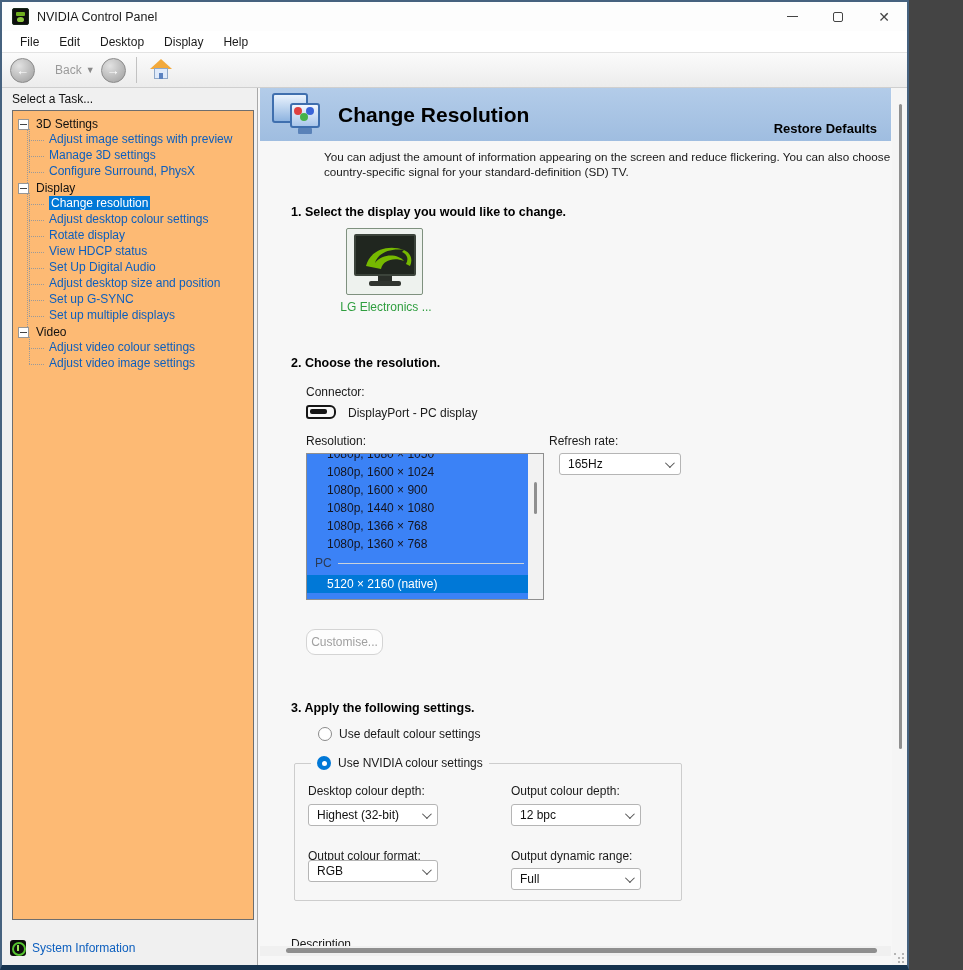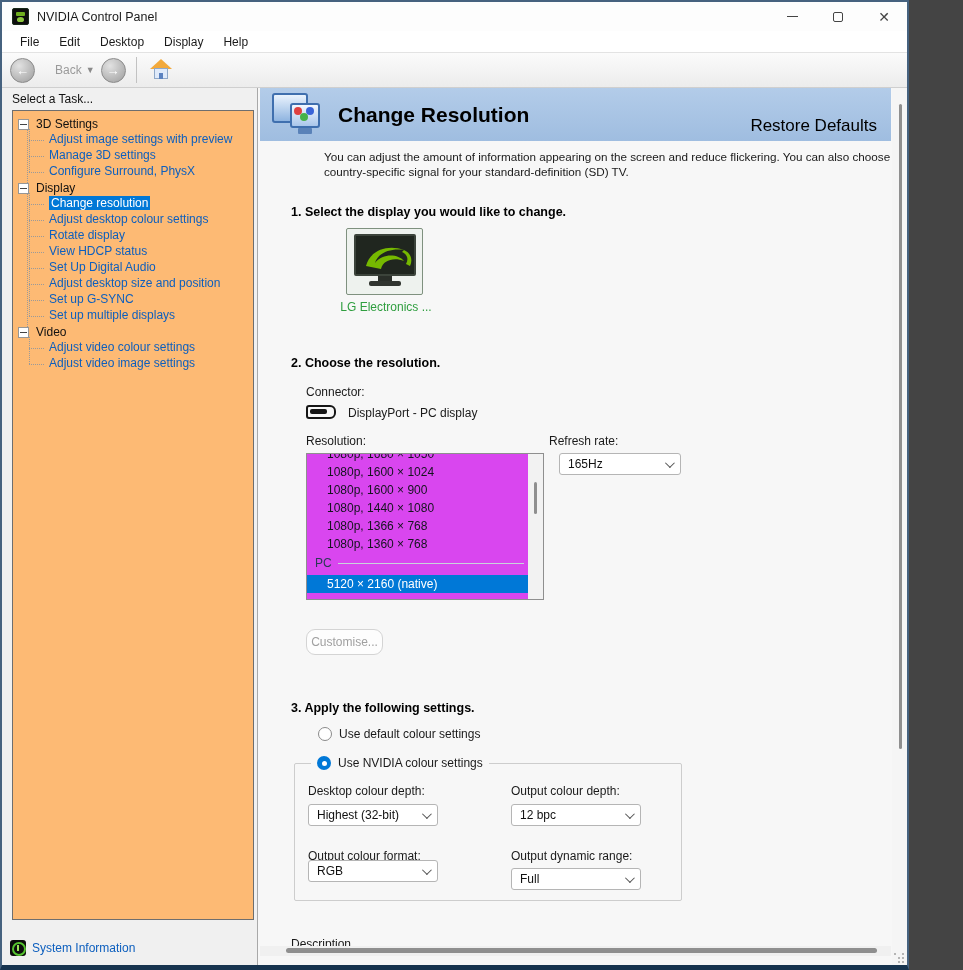--- a/index.html
+++ b/index.html
@@ -69,38 +69,38 @@
   .banner { position:absolute; left:2px; right:16px; top:0; height:53px; background:linear-gradient(#b3cce9,#9fbde0); display:flex; align-items:center; }
   .banner-icon { width:52px; height:44px; position:relative; margin-left:12px; flex:0 0 auto; }
   .mon-back { position:absolute; left:0; top:0; width:36px; height:30px; background:linear-gradient(#eaf3fd,#8fb4e0); border:2px solid #3f6fae; border-radius:3px; }
   .mon-front { position:absolute; left:18px; top:10px; width:30px; height:25px; background:linear-gradient(#f3f8ff,#a9c6ea); border:2px solid #3f6fae; border-radius:3px; }
   .mon-stand { position:absolute; left:26px; top:35px; width:14px; height:6px; background:#5a82b8; border-radius:1px; }
   .rgb { position:absolute; width:8px; height:8px; border-radius:50%; }
   .rgb.r { left:22px; top:14px; background:#e04040; }
   .rgb.g { left:28px; top:20px; background:#46b24a; }
   .rgb.b { left:34px; top:14px; background:#3a64d8; }
   .banner-title { font-size:21px; font-weight:bold; color:#000; margin-left:14px; }
-  .restore-defaults { position:absolute; right:14px; bottom:5px; font-size:17px; color:#000; }
+  .restore-defaults { position:absolute; right:14px; bottom:5px; font-size:13px; color:#000;font-weight:bold; }
 
   .desc { position:absolute; left:66px; right:14px; top:61px; color:#1a1a1a; font-size:11.7px; line-height:15px; }
   .desc div { white-space:nowrap; overflow:hidden; }
 
   .step-heading { position:absolute; left:33px; font-weight:bold; font-size:12.5px; color:#000; }
 
   .display-btn { position:absolute; left:88px; top:140px; width:77px; height:67px; background:#eef2ee; border:1px solid #7f917f; border-radius:2px; }
   .display-btn .screen { position:absolute; left:7px; top:5px; width:62px; height:42px; background:#20261f; border:2px solid #3c443b; border-radius:2px; overflow:hidden; }
   .display-btn .stand-neck { position:absolute; left:31px; top:47px; width:14px; height:5px; background:#2a2f29; }
   .display-btn .stand-base { position:absolute; left:22px; top:52px; width:32px; height:5px; background:#30352f; border-radius:2px; }
   .display-label { position:absolute; left:58px; top:212px; width:140px; text-align:center; color:#2f9e3f; }
 
   .field-label { position:absolute; color:#1a1a1a; }
   .dp-icon { position:absolute; left:48px; top:317px; width:30px; height:14px; border:2px solid #161616; border-radius:3px 6px 6px 3px; }
   .dp-icon::before { content:''; position:absolute; left:2px; top:2px; width:17px; height:5px; background:#161616; border-radius:2px; }
 
-  .listbox { position:absolute; left:48px; top:365px; width:238px; height:147px; background:#d946ef; border:1px solid #8f8f8f; overflow:hidden; display:flex; }
+  .listbox { position:absolute; left:48px; top:365px; width:238px; height:147px; background:#3b82f6; border:1px solid #8f8f8f; overflow:hidden; display:flex; }
   .list-items { flex:1 1 auto; padding-top:0; }
   .list-item { height:18px; line-height:18px; padding-left:20px; color:#14141e; white-space:nowrap; }
   .list-item.clip { margin-top:-9px; }
   .list-group { height:20px; line-height:22px; padding-left:8px; color:#2b3a55; display:flex; align-items:center; gap:6px; }
   .list-group::after { content:''; flex:1; border-top:1px solid #c9d2dc; margin-right:4px; }
   .list-item.sel { background:#0078d7; color:#fff; margin-top:2px; }
   .list-scroll { width:15px; flex:0 0 auto; background:#f2f2f2; position:relative; }
   .list-thumb { position:absolute; left:6px; top:28px; width:3px; height:32px; background:#8f8f8f; border-radius:2px; }
 
   .combo { position:absolute; height:22px; background:#fff; border:1px solid #b5b5b5; border-radius:3px; display:flex; align-items:center; padding:0 8px; color:#111; }

